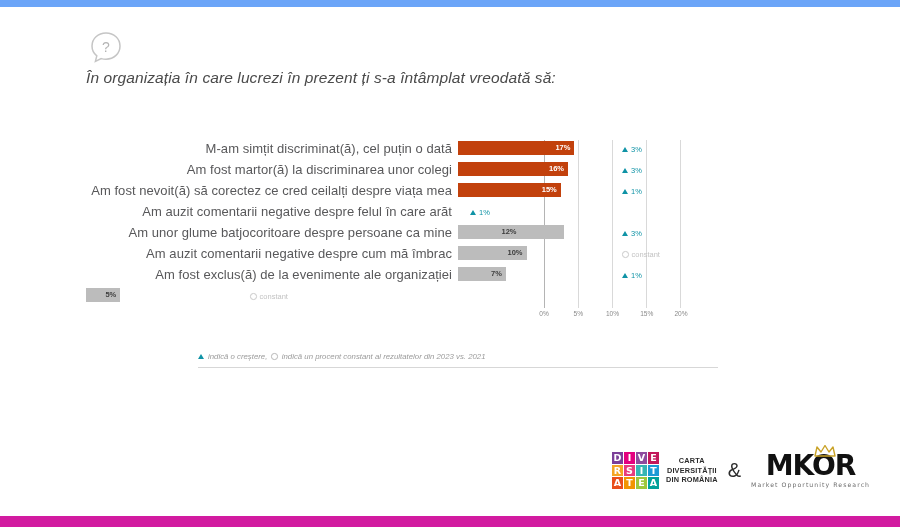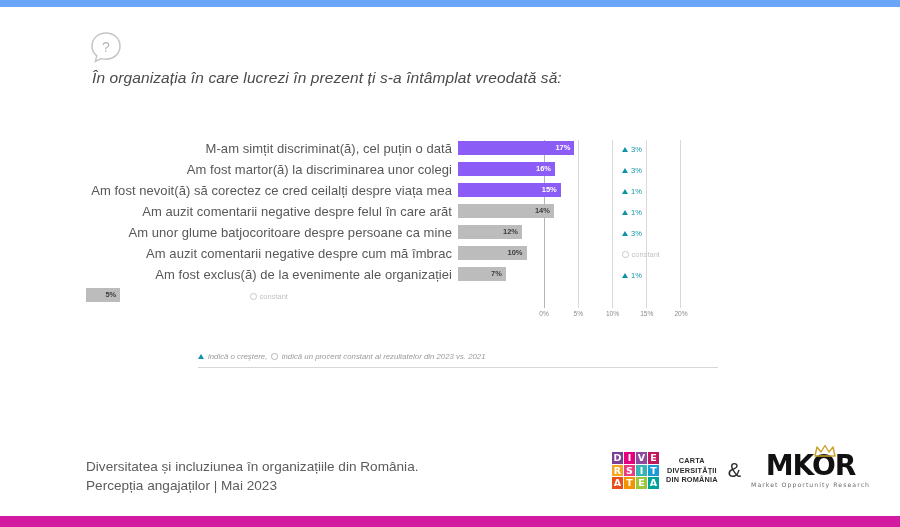--- a/index.html
+++ b/index.html
@@ -18,21 +18,21 @@
   .bar-bottom {
     position: absolute; left: 0; bottom: 0; width: 900px; height: 11px;
     background: #d21ba0;
   }
 
   
   .q-icon { position: absolute; left: 88px; top: 29px; width: 36px; height: 36px; }
 
   
   .question {
-    position: absolute; left: 92px; top: 68px; width: 720px;
+    position: absolute; left: 86px; top: 68px; width: 720px;
     font-size: 15.5px; font-style: italic; color: #4a4a4a;
     letter-spacing: 0.1px; line-height: 1.3;
   }
 
   
   .chart {
     position: absolute; left: 86px; top: 140px;
     width: 630px; height: 245px;
   }
   .chart-rows { position: relative; width: 630px; }
@@ -48,21 +48,21 @@
   .plot {
     position: relative; width: 152px; height: 19px;
   }
   .bar {
     position: absolute; left: 0; top: 1px; height: 14px;
     display: flex; align-items: center; justify-content: flex-end;
   }
   .bar .val {
     font-size: 7.5px; font-weight: bold; padding-right: 4px; line-height: 1;
   }
-  .bar.teal { background: #8b5cf6; }
+  .bar.teal { background: #c2410c; }
   .bar.teal .val { color: #ffffff; }
   .bar.gray { background: #bcbcbc; }
   .bar.gray .val { color: #3d3d3d; }
 
   .delta {
     width: 100px; padding-left: 12px;
     font-size: 7.5px; color: #0f93a6; display: flex; align-items: center; gap: 3px;
     white-space: nowrap;
   }
   .delta.constant { color: #c3c3c3; }
@@ -184,21 +184,21 @@
             </div>
           </div>
           <div class="delta">
             <span class="tri"></span>
             <span>3%</span>
           </div>
         </div>
         <div class="row">
           <div class="cat-label">Am fost martor(ă) la discriminarea unor colegi</div>
           <div class="plot">
-            <div class="bar teal" style="width: 97px;">
+            <div class="bar teal" style="width: 110px;">
               <span class="val">16%</span>
             </div>
           </div>
           <div class="delta">
             <span class="tri"></span>
             <span>3%</span>
           </div>
         </div>
         <div class="row">
           <div class="cat-label">Am fost nevoit(ă) să corectez ce cred ceilalți despre viața mea</div>
@@ -207,34 +207,29 @@
               <span class="val">15%</span>
             </div>
           </div>
           <div class="delta">
             <span class="tri"></span>
             <span>1%</span>
           </div>
         </div>
         <div class="row">
           <div class="cat-label">Am auzit comentarii negative despre felul în care arăt</div>
-          <div class="plot">
-            <div class="bar gray" style="width: 95.9px;">
-              <span class="val">14%</span>
-            </div>
-          </div>
           <div class="delta">
             <span class="tri"></span>
             <span>1%</span>
           </div>
         </div>
         <div class="row">
           <div class="cat-label">Am unor glume batjocoritoare despre persoane ca mine</div>
           <div class="plot">
-            <div class="bar gray" style="width: 64px;">
+            <div class="bar gray" style="width: 106px; justify-content: center;">
               <span class="val">12%</span>
             </div>
           </div>
           <div class="delta">
             <span class="tri"></span>
             <span>3%</span>
           </div>
         </div>
         <div class="row">
           <div class="cat-label">Am auzit comentarii negative despre cum mă îmbrac</div>
@@ -285,24 +280,20 @@
   <div class="footnote-wrap">
     <div class="footnote">
       <span class="tri2"></span>
       <span>indică o creștere,</span>
       <span class="circ2"></span>
       <span>indică un procent constant al rezultatelor din 2023 vs. 2021</span>
     </div>
     <div class="foot-rule"></div>
   </div>
 
-  <div class="footer-text">
-    <div>Diversitatea și incluziunea în organizațiile din România.</div>
-    <div>Percepția angajaților | Mai 2023</div>
-  </div>
 
   <div class="logos">
     <div class="cdr-logo">
       <div class="cdr-grid" id="cdrgrid">
           <i style="background: rgb(123, 63, 152);">D</i>
           <i style="background: rgb(228, 0, 127);">I</i>
           <i style="background: rgb(142, 75, 158);">V</i>
           <i style="background: rgb(194, 24, 91);">E</i>
           <i style="background: rgb(245, 166, 35);">R</i>
           <i style="background: rgb(231, 60, 126);">S</i>

